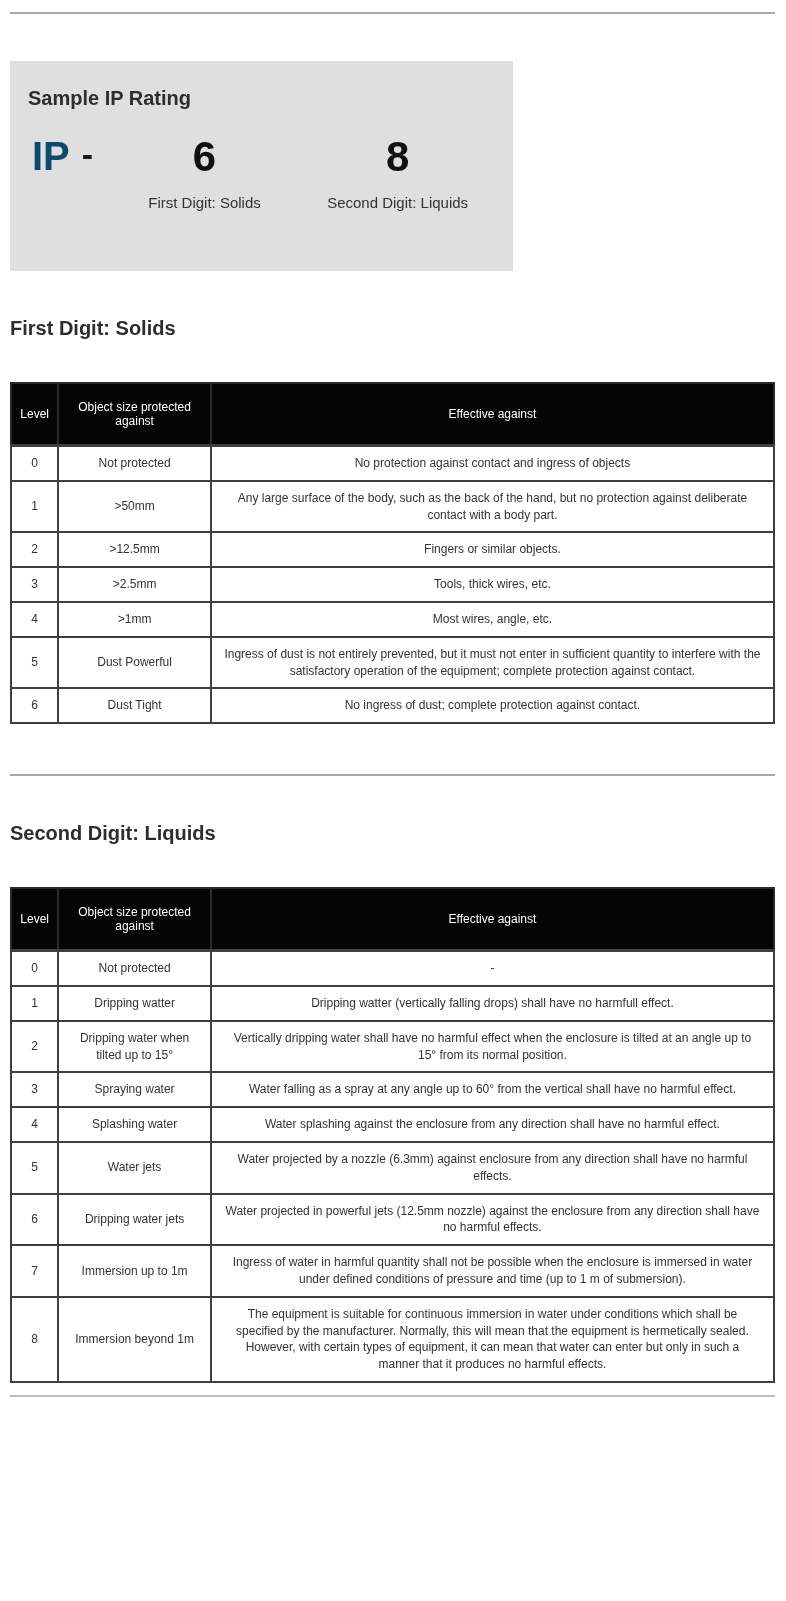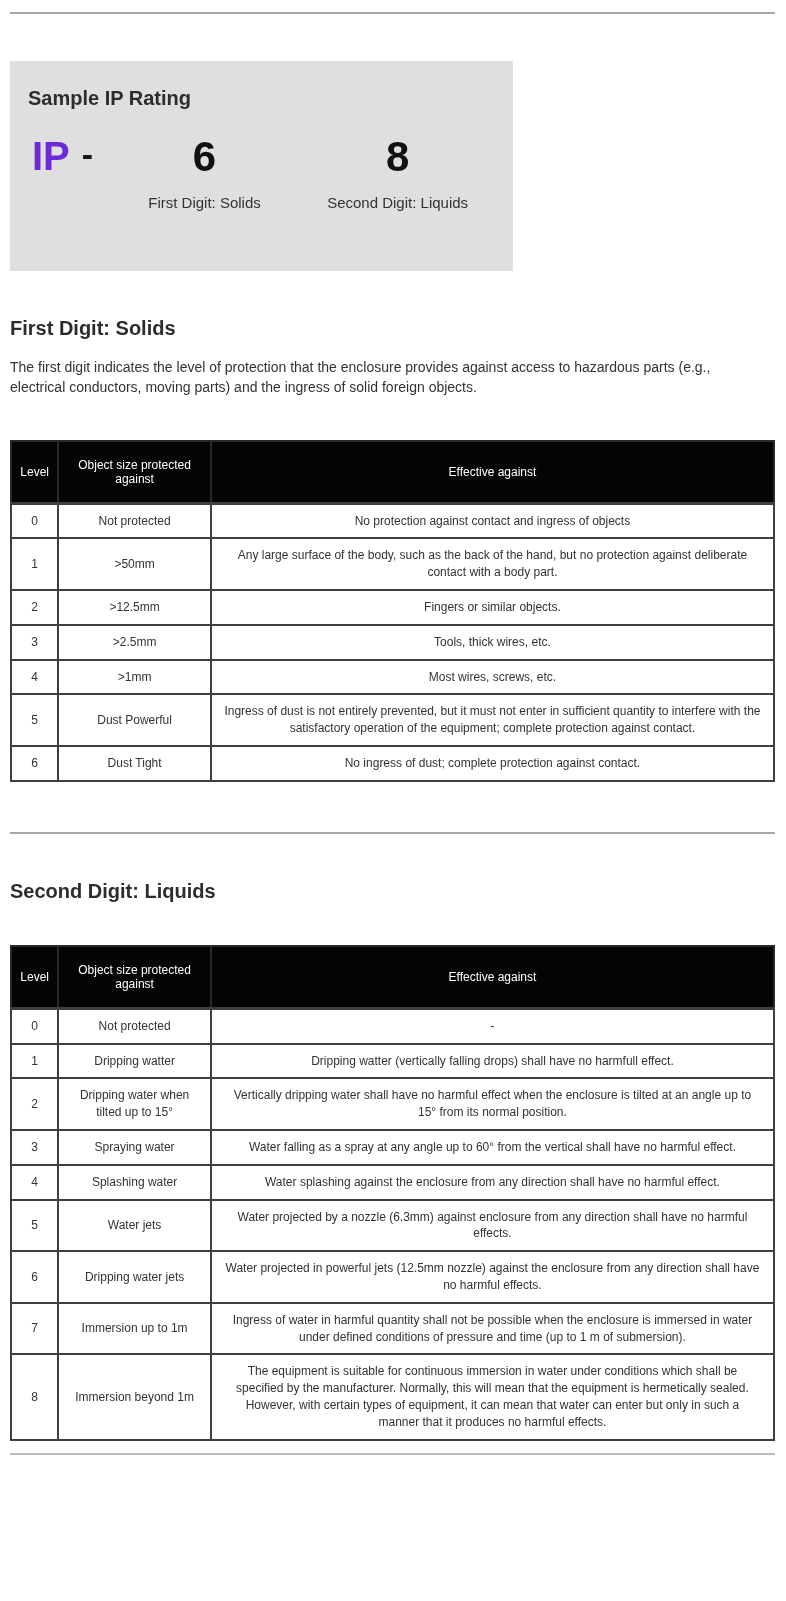--- a/index.html
+++ b/index.html
@@ -36,21 +36,21 @@
   }
   .ip-row { display: flex; margin-top: 26px; align-items: flex-start; }
   .ip-prefix {
     width: 88px;
     padding-left: 4px;
     white-space: nowrap;
   }
   .ip-gray {
     font-size: 40px;
     font-weight: bold;
-    color: #6d28d9;
+    color: #0c4a6e;
     line-height: 1;
   }
   .ip-dash {
     font-size: 34px;
     font-weight: bold;
     color: #1a1a1a;
     line-height: 1;
     margin-left: 12px;
     vertical-align: 4px;
   }
@@ -133,21 +133,20 @@
       </div>
       <div class="digit-col second">
         <div class="digit-value">8</div>
         <div class="digit-caption">Second Digit: Liquids</div>
       </div>
     </div>
   </section>
 
   <section>
     <h2 class="section-heading">First Digit: Solids</h2>
-    <p class="section-desc">The first digit indicates the level of protection that the enclosure provides against access to hazardous parts (e.g., electrical conductors, moving parts) and the ingress of solid foreign objects.</p>
 
     <table class="ip-table">
       <thead>
         <tr>
           <th class="col-level">Level</th>
           <th class="col-object">Object size protected against</th>
           <th class="col-effect">Effective against</th>
         </tr>
       </thead>
       <tbody>
@@ -167,21 +166,21 @@
           <td>Fingers or similar objects.</td>
         </tr>
         <tr>
           <td>3</td>
           <td>&gt;2.5mm</td>
           <td>Tools, thick wires, etc.</td>
         </tr>
         <tr>
           <td>4</td>
           <td>&gt;1mm</td>
-          <td>Most wires, screws, etc.</td>
+          <td>Most wires, angle, etc.</td>
         </tr>
         <tr>
           <td>5</td>
           <td>Dust Powerful</td>
           <td>Ingress of dust is not entirely prevented, but it must not enter in sufficient quantity to interfere with the satisfactory operation of the equipment; complete protection against contact.</td>
         </tr>
         <tr>
           <td>6</td>
           <td>Dust Tight</td>
           <td>No ingress of dust; complete protection against contact.</td>

